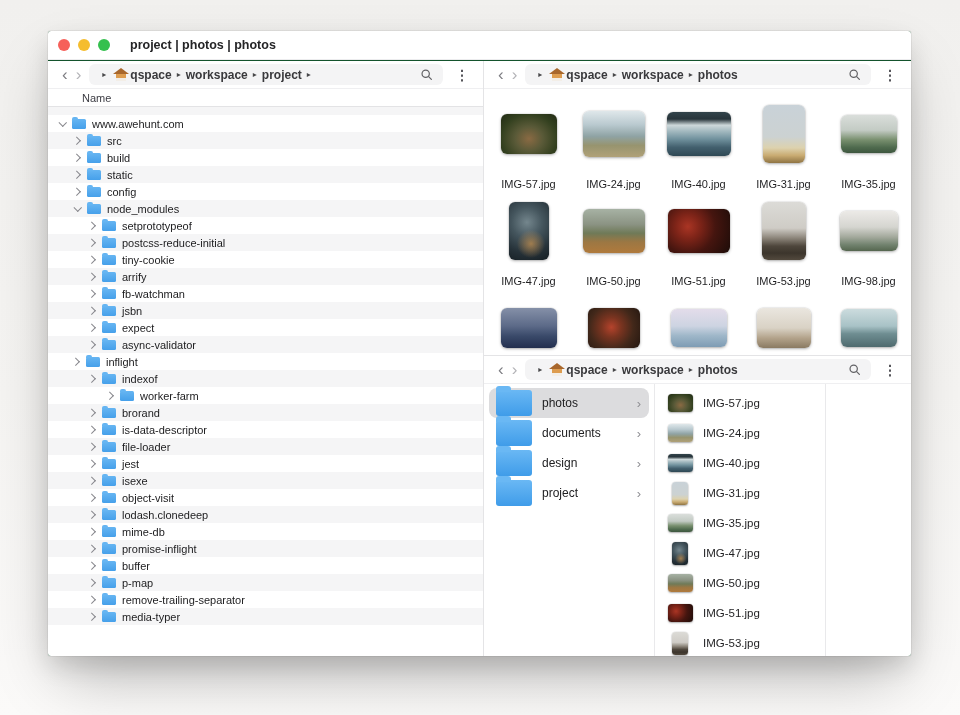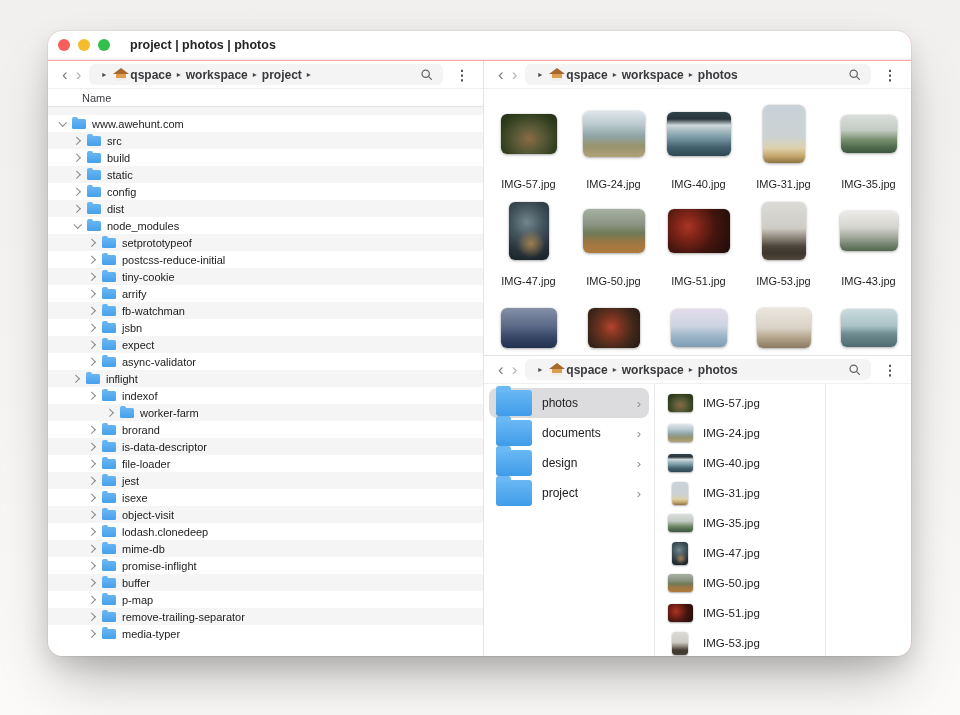--- a/index.html
+++ b/index.html
@@ -4,21 +4,21 @@
 <style>
   * { margin:0; padding:0; box-sizing:border-box; }
   html,body { width:960px; height:715px; overflow:hidden; }
   body {
     font-family:"Liberation Sans", sans-serif;
     background:linear-gradient(180deg,#f1f0ee 0%,#f5f4f2 55%,#fbfaf9 100%);
     position:relative; color:#1c1c1e;
   }
   .window {
     position:absolute; left:48px; top:31px; width:863px; height:625px;
-    background:#fca5a5; border-radius:14px; overflow:hidden;
+    background:#14532d; border-radius:3px; overflow:hidden;
     box-shadow:0 30px 60px -12px rgba(0,0,0,.28), 0 10px 24px rgba(0,0,0,.12), 0 0 0 1px rgba(0,0,0,.05);
   }
   
   .titlebar { height:29px; display:flex; align-items:center; border-bottom:1px solid #ececee; background:#fff; }
   .lights { display:flex; gap:8px; padding-left:10px; }
   .light { width:12px; height:12px; border-radius:50%; }
   .light.red{ background:#f6605a; } .light.yellow{ background:#f5bd2e; } .light.green{ background:#35c04e; }
   .win-title { font-size:12.5px; font-weight:bold; color:#242426; margin-left:20px; }
   
   .panes { position:absolute; top:30px; left:0; right:0; bottom:0; display:flex; }
@@ -143,25 +143,20 @@
             <span class="disc"></span>
             <span class="folder-ico sm"></span>
             <span class="tree-label">static</span>
           </div>
           <div class="tree-row" style="padding-left:23px">
             <span class="disc"></span>
             <span class="folder-ico sm"></span>
             <span class="tree-label">config</span>
           </div>
           <div class="tree-row" style="padding-left:23px">
-            <span class="disc"></span>
-            <span class="folder-ico sm"></span>
-            <span class="tree-label">dist</span>
-          </div>
-          <div class="tree-row" style="padding-left:23px">
             <span class="disc exp"></span>
             <span class="folder-ico sm"></span>
             <span class="tree-label">node_modules</span>
           </div>
           <div class="tree-row" style="padding-left:38px">
             <span class="disc"></span>
             <span class="folder-ico sm"></span>
             <span class="tree-label">setprototypeof</span>
           </div>
           <div class="tree-row" style="padding-left:38px">
@@ -357,21 +352,21 @@
             <div class="grid-cell">
               <div class="thumb-zone">
                 <div class="thumb" style="width:44px;height:58px;background:linear-gradient(180deg, #dcdbd7 0%, #cfccc6 45%, #8d867b 62%, #4e463c 76%, #3c352c 88%, #52493d 100%)"></div>
               </div>
               <div class="grid-label">IMG-53.jpg</div>
             </div>
             <div class="grid-cell">
               <div class="thumb-zone">
                 <div class="thumb" style="width:58px;height:40px;background:linear-gradient(180deg, #eceae7 0%, #d5d5d0 40%, #a3a99c 65%, #70816d 85%, #55664f 100%)"></div>
               </div>
-              <div class="grid-label">IMG-43.jpg</div>
+              <div class="grid-label">IMG-98.jpg</div>
             </div>
             <div class="grid-cell">
               <div class="thumb-zone">
                 <div class="thumb" style="width:56px;height:40px;background:linear-gradient(180deg, #8590a8 0%, #5c6a88 45%, #3a4a6a 70%, #232f4e 100%)"></div>
               </div>
               <div class="grid-label"></div>
             </div>
             <div class="grid-cell">
               <div class="thumb-zone">
                 <div class="thumb" style="width:52px;height:40px;background:radial-gradient(circle at 45% 48%, #b5432c 0%, #7a3420 28%, #42281a 62%, #241710 100%)"></div>

